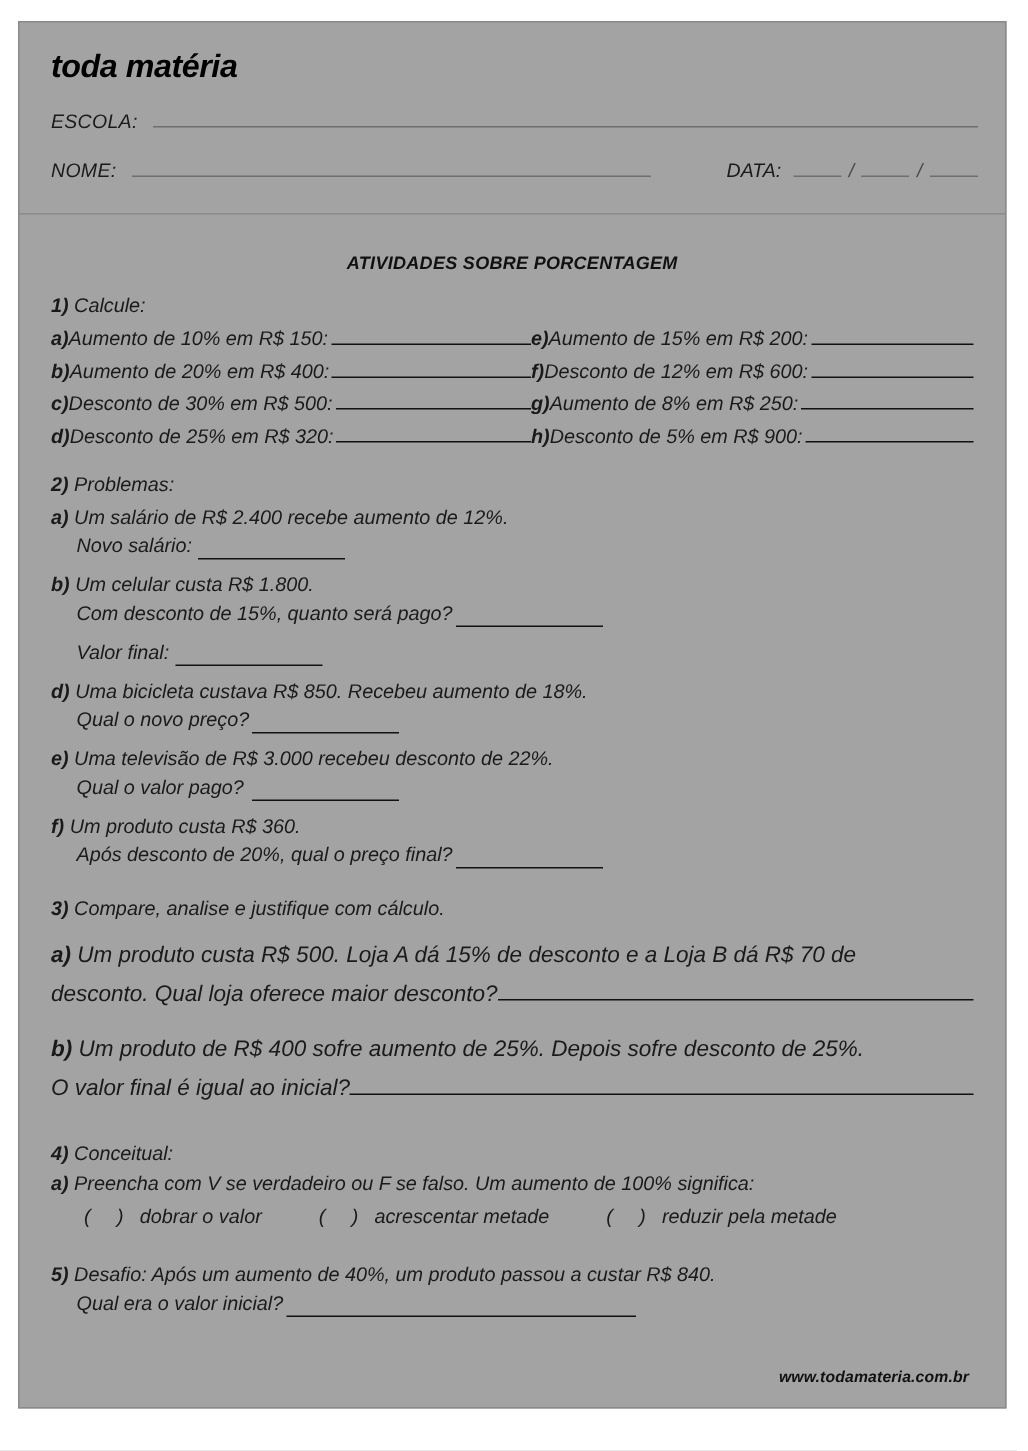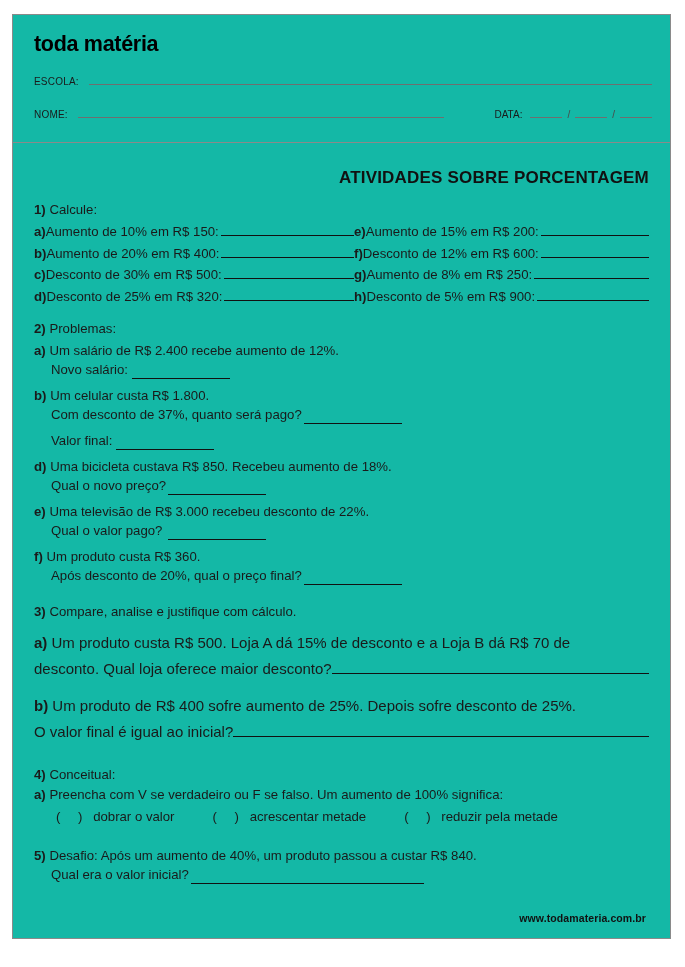--- a/index.html
+++ b/index.html
@@ -17,21 +17,22 @@
   }
 
   .page {
     position: absolute;
     left: 12px;
     top: 14px;
     width: 659px;
     height: 925px;
     border: 1.5px solid #8a8a8a;
     box-sizing: border-box;
-    background: #14b8a6;
+    background: #a3a3a3;
+    font-style: italic;
   }
 
   
   .header {
     position: relative;
     height: 128px;
     border-bottom: 1.5px solid #8a8a8a;
     box-sizing: border-box;
   }
   .logo {
@@ -41,21 +42,21 @@
     font-size: 21.5px;
     font-weight: 700;
     letter-spacing: -0.3px;
     color: #000;
   }
   .field-row {
     position: absolute;
     left: 21px;
     display: flex;
     align-items: baseline;
-    font-size: 10px;
+    font-size: 13px;
     color: #1a1a1a;
   }
   .field-row.escola { top: 58px; width: 618px; }
   .field-row.nome   { top: 91px; width: 618px; }
   .field-label {
     white-space: nowrap;
     letter-spacing: 0.2px;
   }
   .rule {
     flex: 1;
@@ -77,22 +78,22 @@
     height: 11px;
   }
   .date-sep { margin: 0 5px; color: #4a4a4a; }
 
   
   .content {
     position: relative;
     padding: 0 21px;
   }
   .title {
-    text-align: right;
-    font-size: 17px;
+    text-align: center;
+    font-size: 12px;
     font-weight: 700;
     letter-spacing: 0.2px;
     margin: 25px 0 0 0;
     color: #111;
   }
 
   .sec { margin-top: 14px; }
   .sec-head {
     font-size: 13.2px;
     margin-bottom: 5px;
@@ -271,21 +272,21 @@
           <span class="blank" style="width:98px;margin-left:4px;"></span>
         </span>
       </div>
 
       <div class="prob">
         <span class="line1">
           <span class="lbl">b)</span>
           <span>Um celular custa R$ 1.800.</span>
         </span>
         <span class="line2">
-          <span>Com desconto de 37%, quanto será pago?</span>
+          <span>Com desconto de 15%, quanto será pago?</span>
           <span class="blank" style="width:98px;margin-left:2px;"></span>
         </span>
       </div>
 
       <div class="prob">
         <span class="line2">
           <span>Valor final:</span>
           <span class="blank" style="width:98px;margin-left:4px;"></span>
         </span>
       </div>

